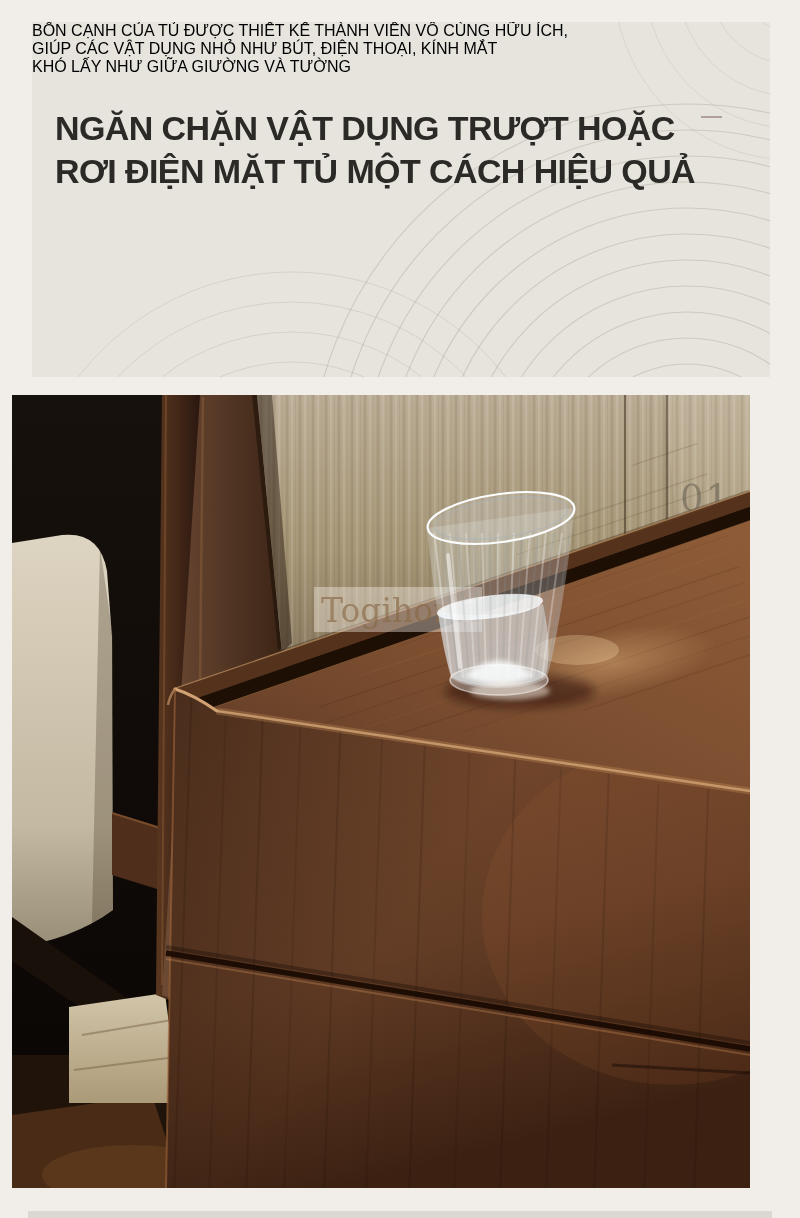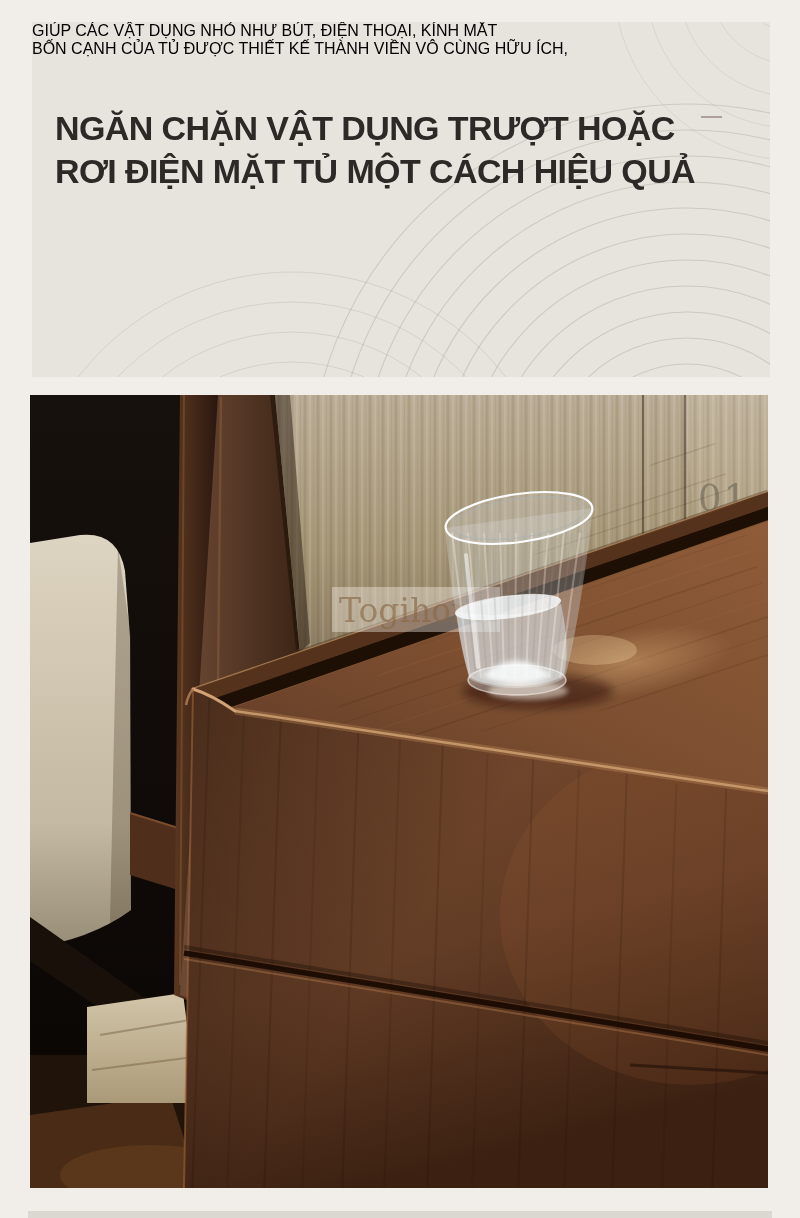--- a/index.html
+++ b/index.html
@@ -24,21 +24,21 @@
     font-size:34px;line-height:43px;font-weight:bold;letter-spacing:-0.6px;
     color:var(--heading_text);white-space:nowrap;
   }
   .bodytext{
     position:absolute;left:23px;top:177px;
     font-size:20px;line-height:33px;font-weight:normal;letter-spacing:0.2px;
     color:var(--body_text);white-space:nowrap;
   }
   .dash{position:absolute;left:669px;top:94px;width:21px;height:2px;background:var(--divider_dash)}
   .photo{
-    position:absolute;left:30px;top:395px;width:606px;height:793px;
+    position:absolute;left:12px;top:395px;width:606px;height:793px;
     border-bottom:2px solid rgba(195,150,130,0.35);
   }
   .photo svg{display:block}
   .next-strip{position:absolute;left:28px;top:1211px;width:744px;height:7px;background:var(--next_section_strip)}
   .wm-text{font-family:"DejaVu Serif", serif}
 </style>
 </head>
 <body>
 
 <section class="header-panel">
@@ -80,22 +80,23 @@
 
   <h1 class="title">
     <div>NGĂN CHẶN VẬT DỤNG TRƯỢT HOẶC</div>
     <div>RƠI ĐIỆN MẶT TỦ MỘT CÁCH HIỆU QUẢ</div>
   </h1>
 
   <div class="dash"></div>
 
   <p class="bodytext">
     </p>
+    <div>BỐN CẠNH CỦA TỦ ĐƯỢC THIẾT KẾ THÀNH VIỀN VÔ CÙNG HỮU ÍCH,</div>
     <div>GIÚP CÁC VẬT DỤNG NHỎ NHƯ BÚT, ĐIỆN THOẠI, KÍNH MẮT</div>
-    <div>BỐN CẠNH CỦA TỦ ĐƯỢC THIẾT KẾ THÀNH VIỀN VÔ CÙNG HỮU ÍCH,</div>
+    <div>KHÓ LẤY NHƯ GIỮA GIƯỜNG VÀ TƯỜNG</div>
   <p></p>
 </section>
 
 <figure class="photo" style="margin:0">
 <svg width="738" height="793" viewBox="0 0 738 793">
   <defs>
     <linearGradient id="gBg" x1="0" y1="0" x2="0" y2="1">
       <stop offset="0" stop-color="#17110d"></stop>
           <stop offset="1" stop-color="#090503"></stop>
     </linearGradient>

